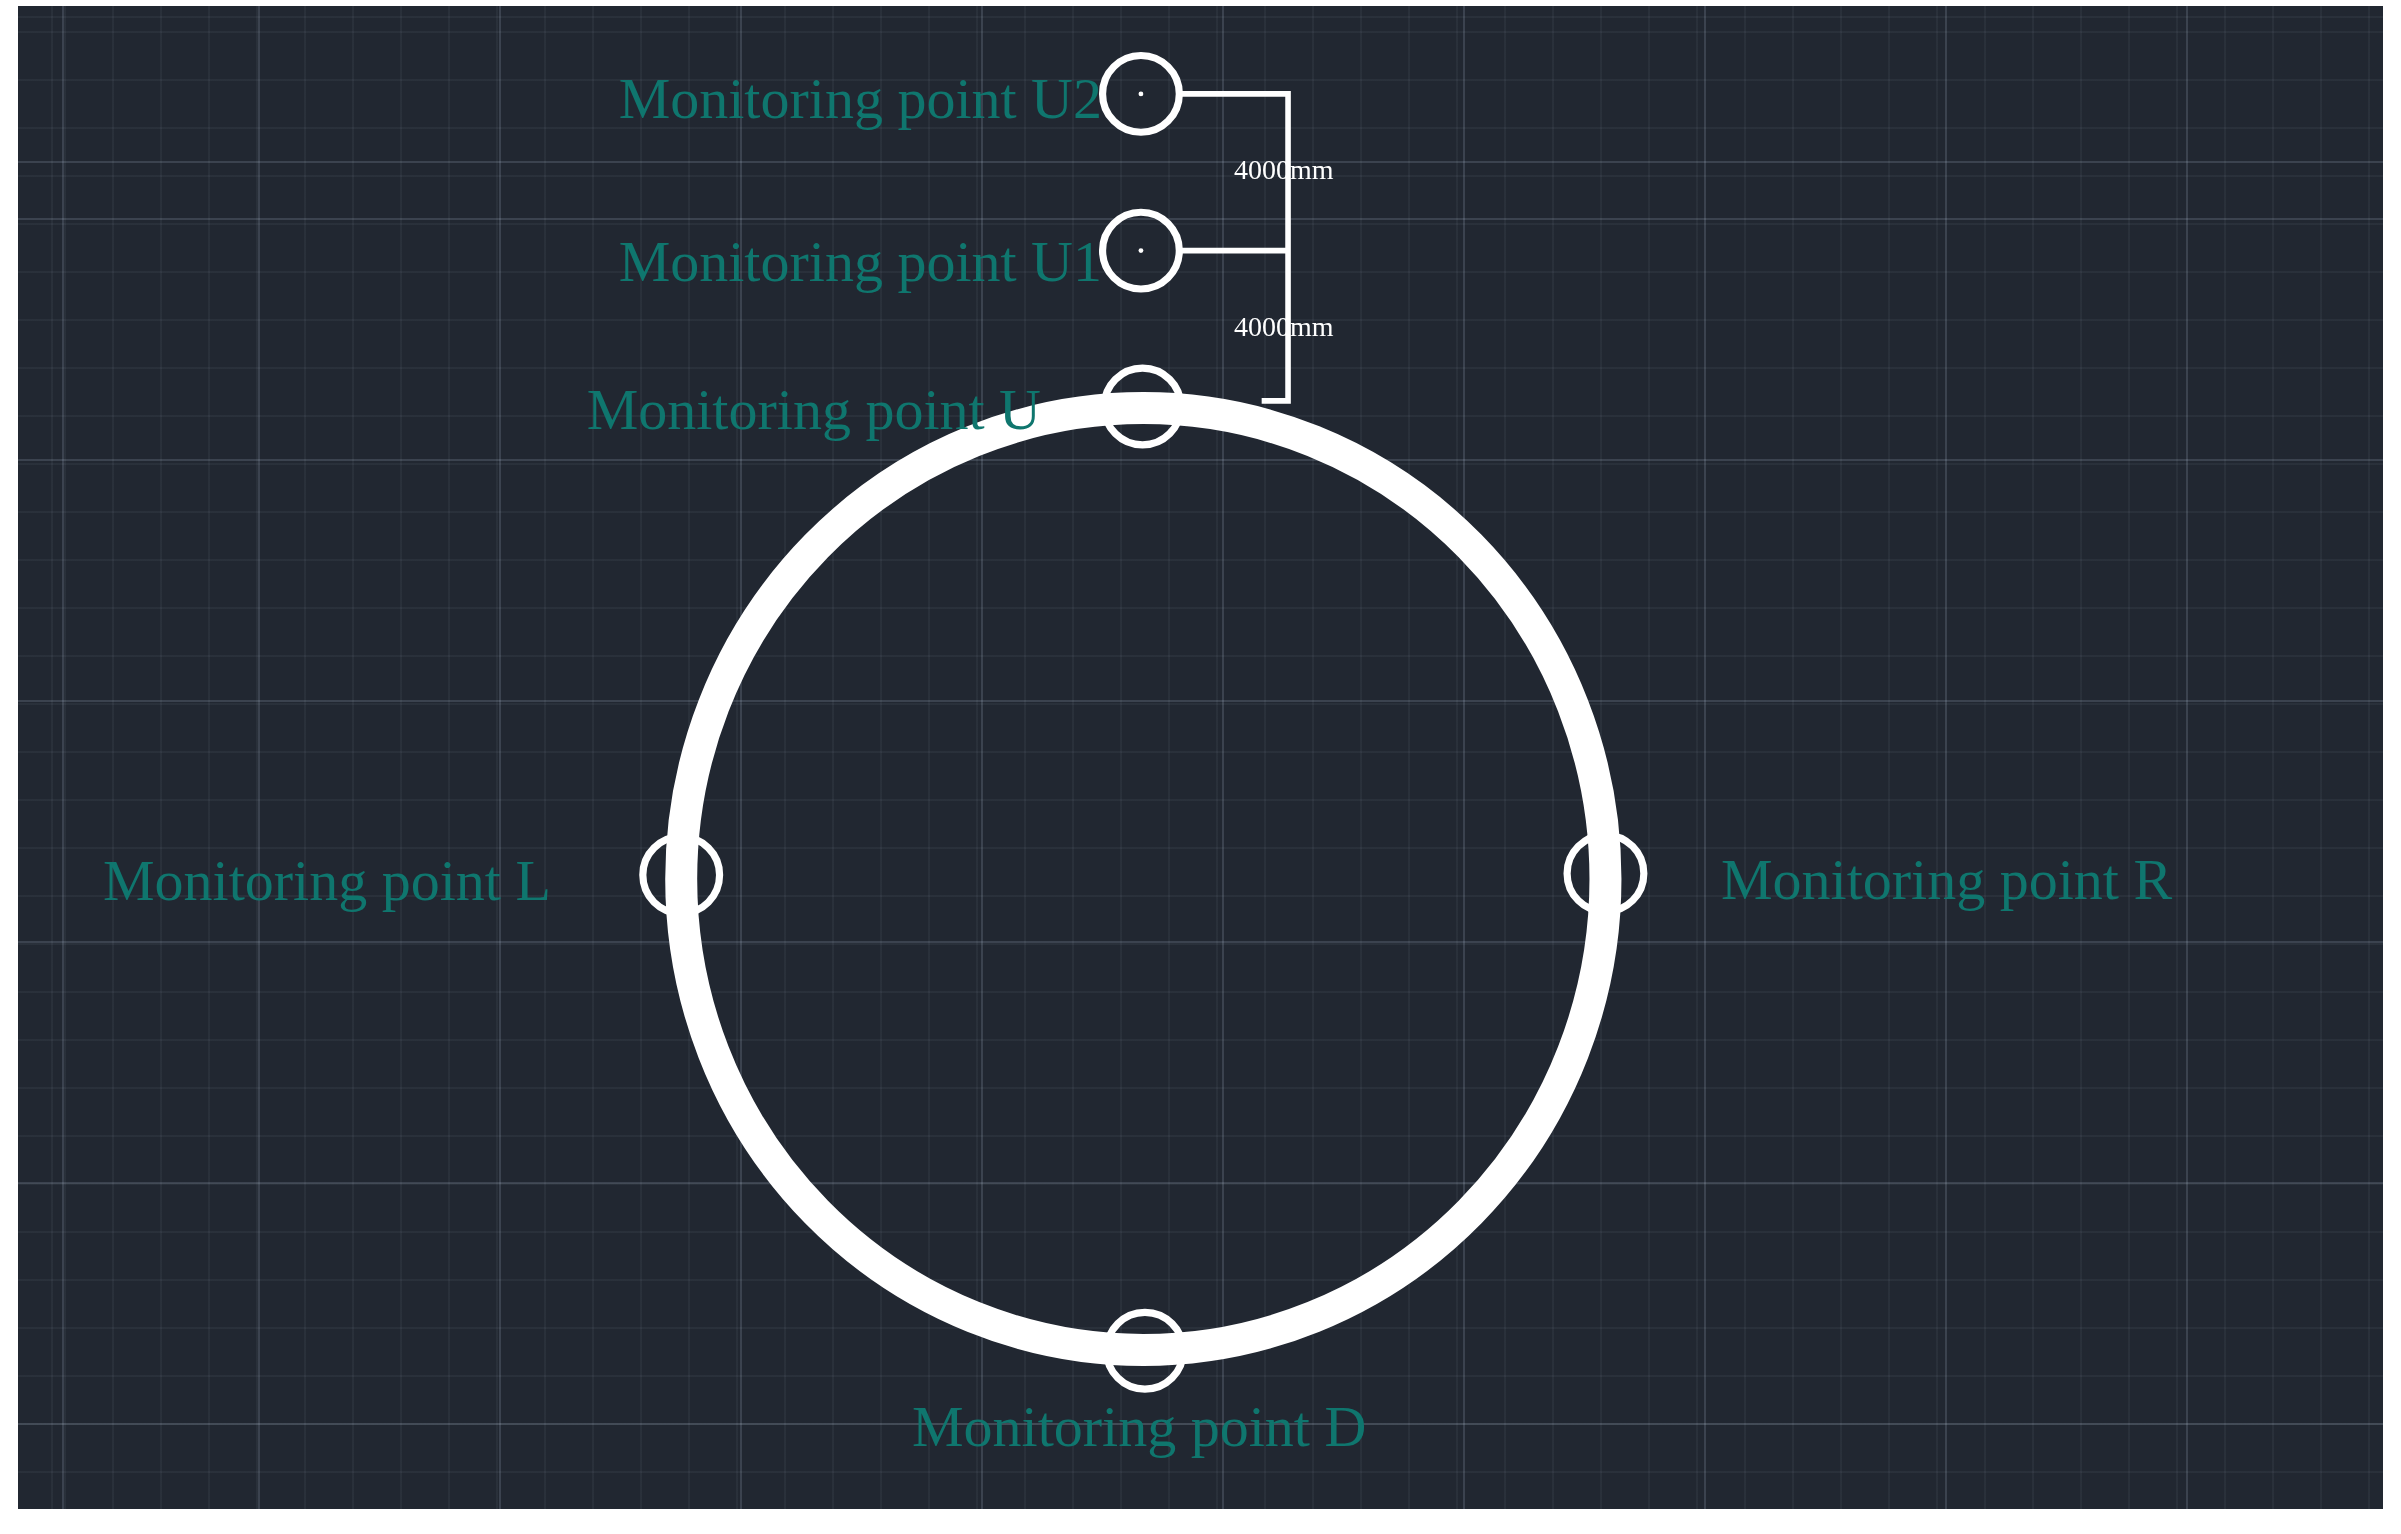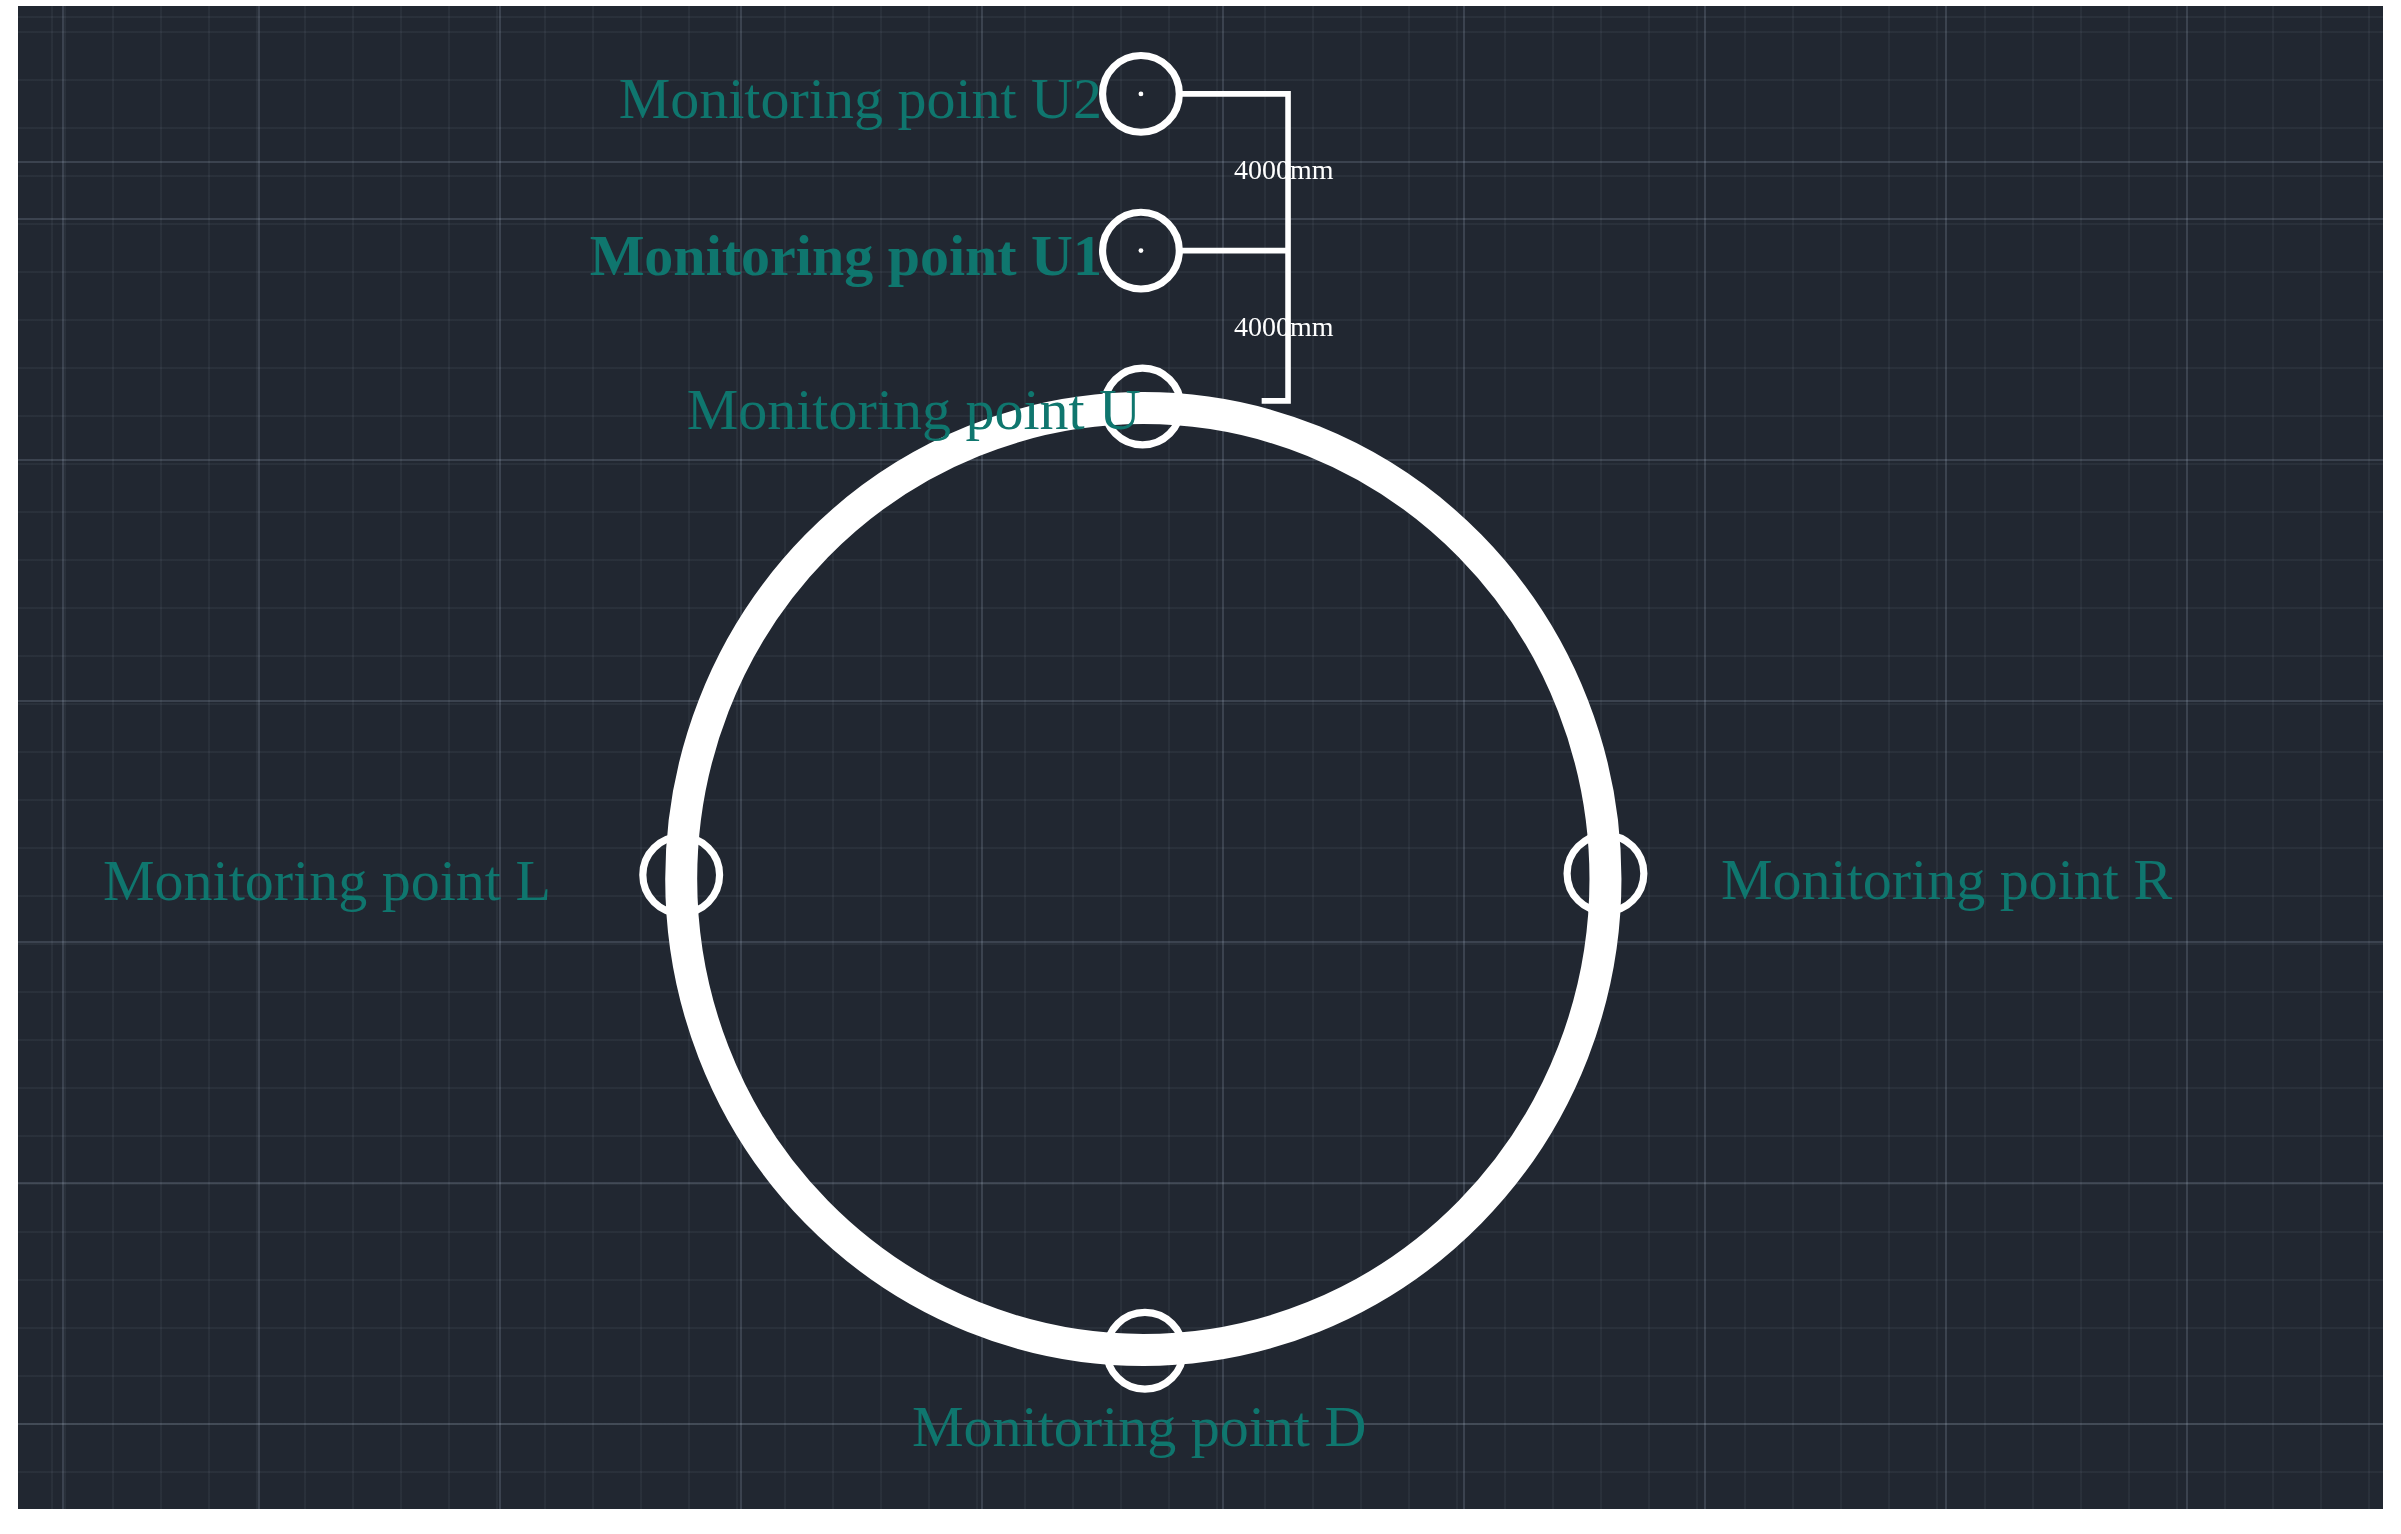--- a/index.html
+++ b/index.html
@@ -57,22 +57,22 @@
     position: absolute;
     color: #ffffff;
     font-family: Liberation Serif, serif;
     font-size: 28px;
     line-height: 1;
     white-space: nowrap;
   }
 
   
   #lbl-u2 { right: 1299px; top: 70px;  }
-  #lbl-u1 { right: 1299px; top: 227px; font-weight: bold; }
-  #lbl-u  { right: 1260px; top: 381px; }
+  #lbl-u1 { right: 1299px; top: 233px; }
+  #lbl-u  { right: 1360px; top: 381px; }
   #lbl-l  { left: 103px;   top: 852px; }
   #lbl-r  { left: 1721px;  top: 851px; }
   #lbl-d  { left: 912px;  top: 1398px; text-align: right; }
 
   #dim-1 { left: 1234px; top: 156px; }
   #dim-2 { left: 1234px; top: 313px; }
 </style>
 </head>
 <body>
 

